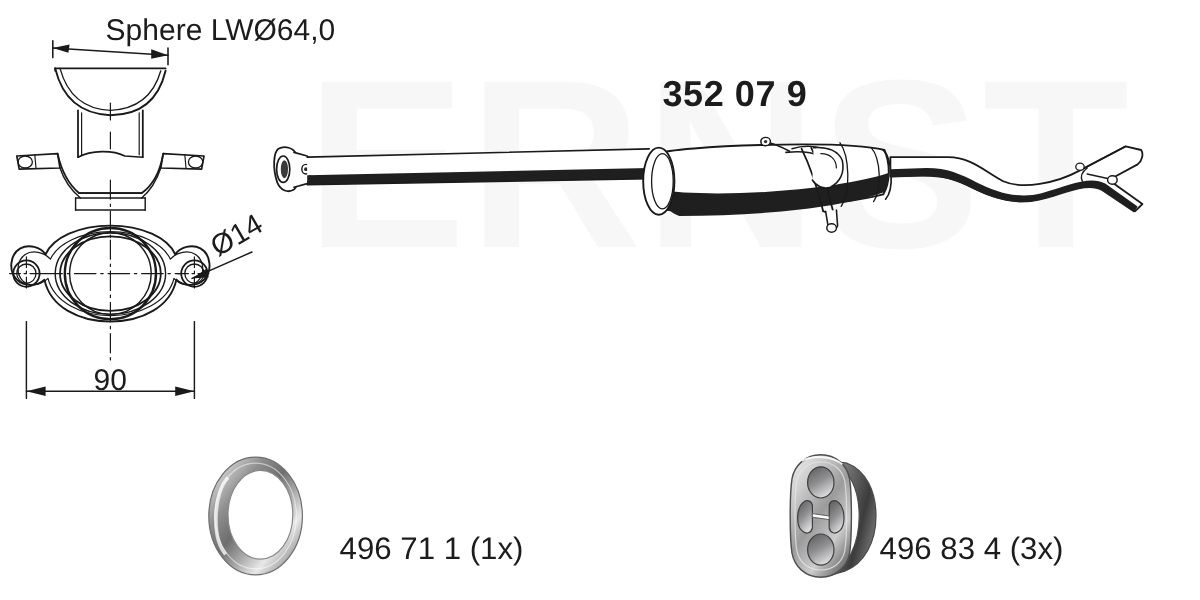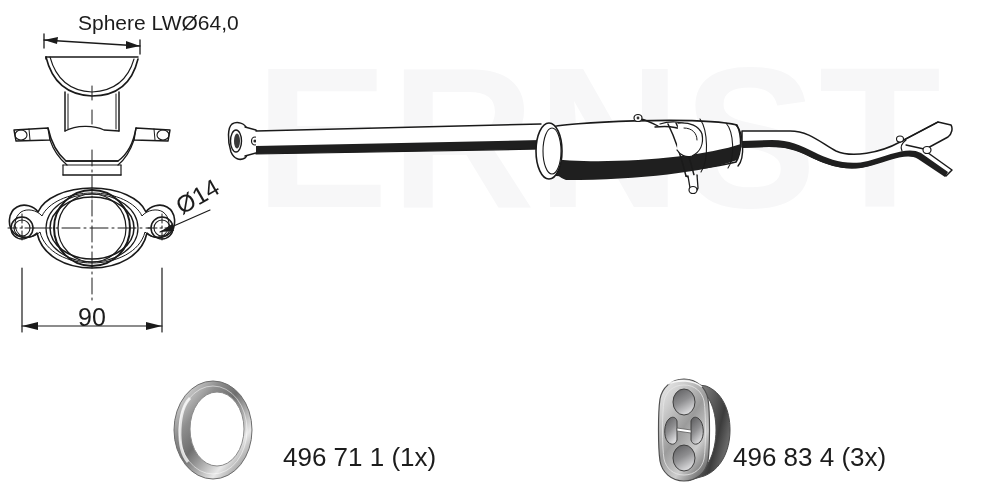--- a/index.html
+++ b/index.html
@@ -41,23 +41,23 @@
     overflow: hidden;
   }
 
   
   .lbl {
     position: absolute;
     white-space: nowrap;
     color: #1c1c1c;
   }
   .title-sphere {
-    left: 78px;
+    left: 88px;
     top: 11px;
-    font-size: 21px;
+    font-size: 25px;
   }
   .part-number {
     left: 552px;
     top: 62px;
     font-size: 30px;
     font-weight: bold;
     letter-spacing: 0.5px;
   }
   .dim-90 {
     left: 78px;
@@ -370,20 +370,21 @@
                L691,421 C692,417 696,416 699,419 Z" fill="url(#holeShade)" stroke="#3f3f3f" stroke-width="1"></path>
 
       <path d="M677,428 L691,430 L691,433 L677,431 Z" fill="#ffffff" stroke="#5a5a5a" stroke-width="0.8"></path>
 
       <path d="M668,384 C678,379 694,380 702,387" fill="none" stroke="#ffffff" stroke-width="1.6" opacity="0.85"></path>
     </g>
   </svg>
 
   <div class="lbl title-sphere">Sphere LWØ64,0</div>
 
+  <div class="lbl part-number">352 07 9</div>
 
   <div class="lbl dim-90">90</div>
 
   <div class="lbl dim-d14">Ø14</div>
 
   <div class="lbl acc-label-1">496 71 1 (1x)</div>
 
   <div class="lbl acc-label-2">496 83 4  (3x)</div>
 
 </div>

